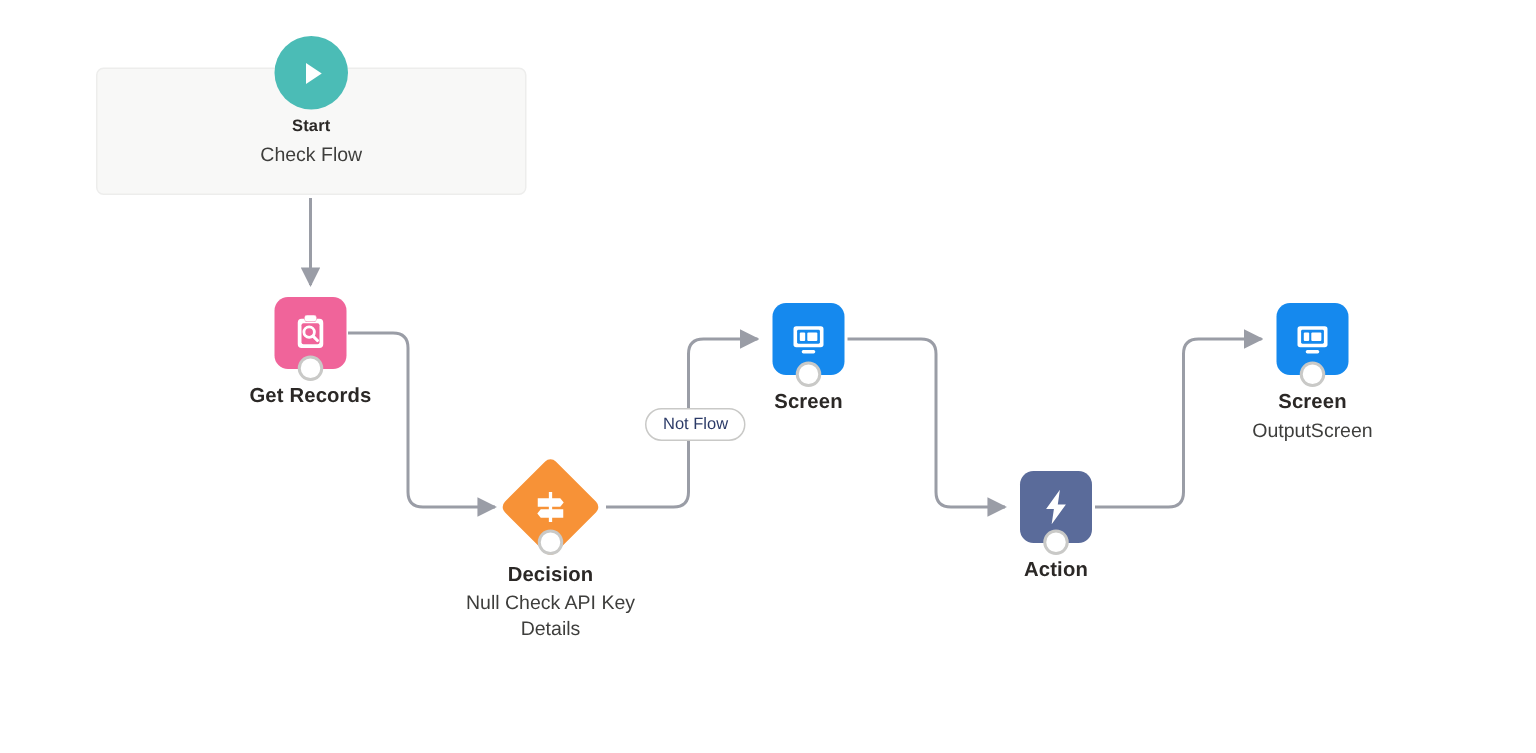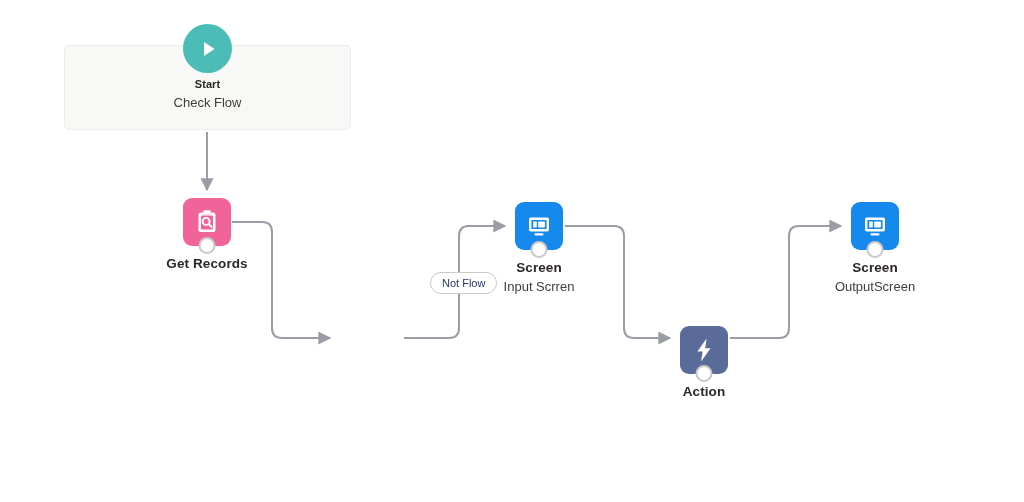--- a/index.html
+++ b/index.html
@@ -223,43 +223,58 @@
         <circle cx="14.1" cy="14.4" r="3.5" fill="none" stroke="#ffffff" stroke-width="1.9"></circle>
         <line x1="16.7" y1="17.1" x2="19.6" y2="20" stroke="#ffffff" stroke-width="2.1" stroke-linecap="round"></line>
       </svg>
       <div class="stub" style="bottom:-8px;"></div>
     </div>
     <div class="node-labels">
       <span class="node-title">Get Records</span>
     </div>
   </div>
 
+  <div class="node" style="left:267px; top:304px;">
+    <div class="diamond-wrap">
+      <div class="icon-diamond"></div>
+      <svg class="diamond-glyph" width="30" height="30" viewBox="0 0 30 30" aria-hidden="true">
+        <rect x="13.9" y="5" width="2.2" height="20" fill="#ffffff"></rect>
+        <path d="M 6.5 9.2 L 21.5 9.2 L 23.8 12 L 21.5 14.8 L 6.5 14.8 Z" fill="#ffffff"></path>
+        <path d="M 23.5 16.5 L 8.5 16.5 L 6.2 19.3 L 8.5 22.1 L 23.5 22.1 Z" fill="#ffffff"></path>
+        <rect x="13.9" y="5" width="2.2" height="20" fill="#F79237" opacity="0"></rect>
+      </svg>
+      <div class="stub" style="bottom:2px;"></div>
+    </div>
+    <div class="node-labels" style="margin-top:2px;">
+      <span class="node-title">Decision</span>
+      <span class="node-sub" style="display:block; max-width:130px; margin:1px auto 0;">Null Check API Key Details</span>
+    </div>
+  </div>
 
   <div id="badge-not-null">
     <span>Not Flow</span>
   </div>
 
   <div class="node" style="left:439px; top:202px;">
     <div class="icon-square" style="background:#1589EE;">
       <svg width="30" height="30" viewBox="0 0 30 30" aria-hidden="true">
         <rect x="5" y="6.5" width="20" height="14" rx="1.8" fill="#ffffff"></rect>
         <rect x="7.4" y="8.9" width="15.2" height="9.2" rx="0.9" fill="#1589EE"></rect>
         <rect x="9.2" y="10.6" width="3.6" height="5.8" rx="0.7" fill="#ffffff"></rect>
         <rect x="14.2" y="10.6" width="6.7" height="5.8" rx="0.7" fill="#ffffff"></rect>
         <rect x="10.5" y="22.3" width="9" height="2.3" rx="1.1" fill="#ffffff"></rect>
       </svg>
       <div class="stub" style="bottom:-8px;"></div>
     </div>
     <div class="node-labels">
       <span class="node-title">Screen</span>
-      <span class="node-sub">Input Scrren</span>
-    </div>
-  </div>
-
-  <div class="node" style="left:604px; top:326px;">
+    </div>
+  </div>
+
+  <div class="node" style="left:604px; top:314px;">
     <div class="icon-square" style="background:#5A6B9A;">
       <svg width="30" height="30" viewBox="0 0 30 30" aria-hidden="true">
         <path d="M 17.6 3.5 L 8.4 16.4 L 13.6 16.4 L 12.1 26.5 L 21.6 13.3 L 16.2 13.3 Z" fill="#ffffff"></path>
       </svg>
       <div class="stub" style="bottom:-8px;"></div>
     </div>
     <div class="node-labels">
       <span class="node-title">Action</span>
     </div>
   </div>

